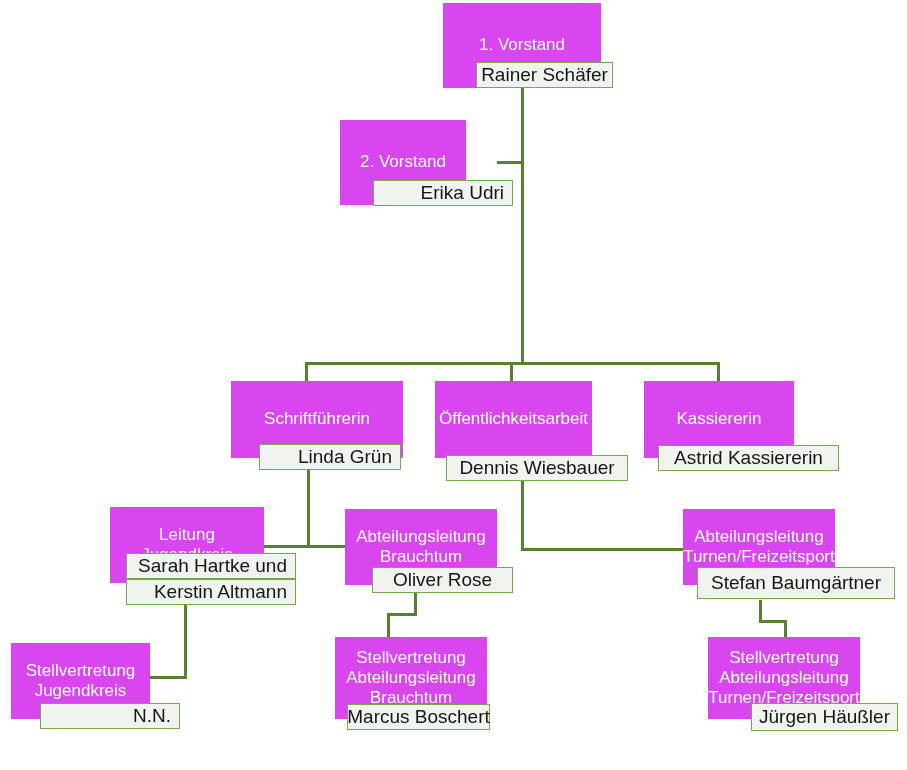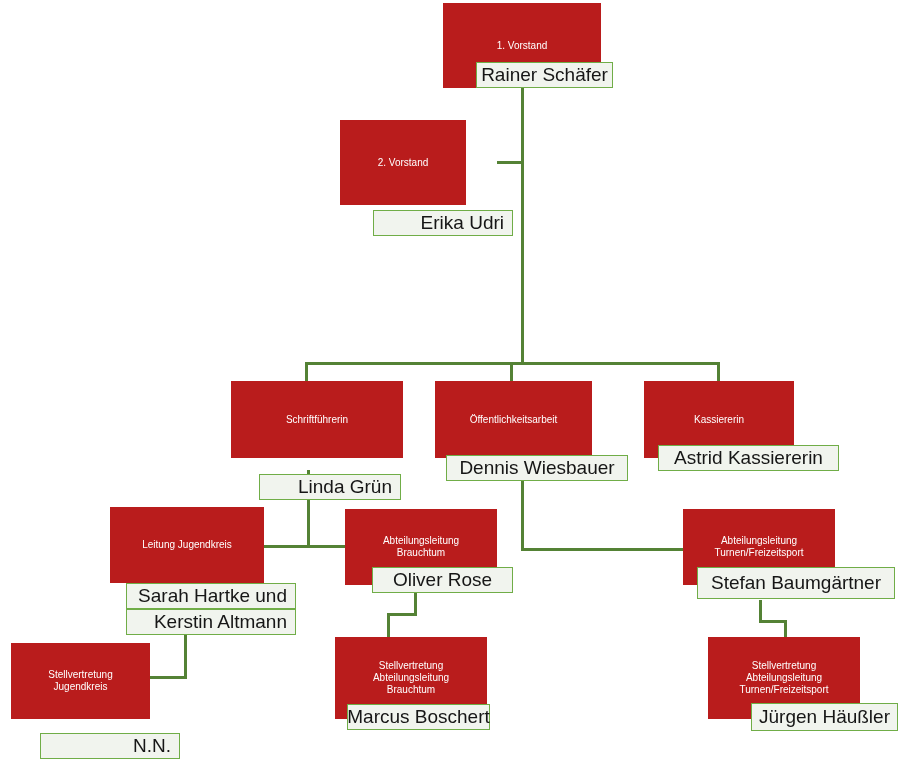--- a/index.html
+++ b/index.html
@@ -26,45 +26,45 @@
   }
   .conn.h { height: 3px; }
   .conn.v { width: 3px; }
 
   
   .node {
     position: absolute;
   }
   .title-box {
     position: absolute;
-    background: #b91c1c;
+    background: #d946ef;
     color: #ffffff;
     display: flex;
     align-items: center;
     justify-content: center;
     text-align: center;
     line-height: 1.18;
-    font-size: 10px;
+    font-size: 17px;
     box-sizing: border-box;
     padding: 12px 6px;
   }
   .name-box {
     position: absolute;
     background: #F1F4EE;
     border: 1.5px solid #70AD47;
     color: #161616;
     display: flex;
     align-items: center;
     box-sizing: border-box;
     font-size: 19px;
     line-height: 1.1;
     white-space: nowrap;
     padding: 1px 8px;
   }
-  .name-box.right { justify-content: flex-end; margin-top: 30px; }
+  .name-box.right { justify-content: flex-end; }
   .name-box.center{ justify-content: center; }
 </style>
 </head>
 <body>
 
 <div id="chart">
 
   <div class="conn v" style="left:521px; top:88px; height:277px;"></div>
 
   <div class="conn h" style="left:497px; top:161px; width:27px;"></div>

